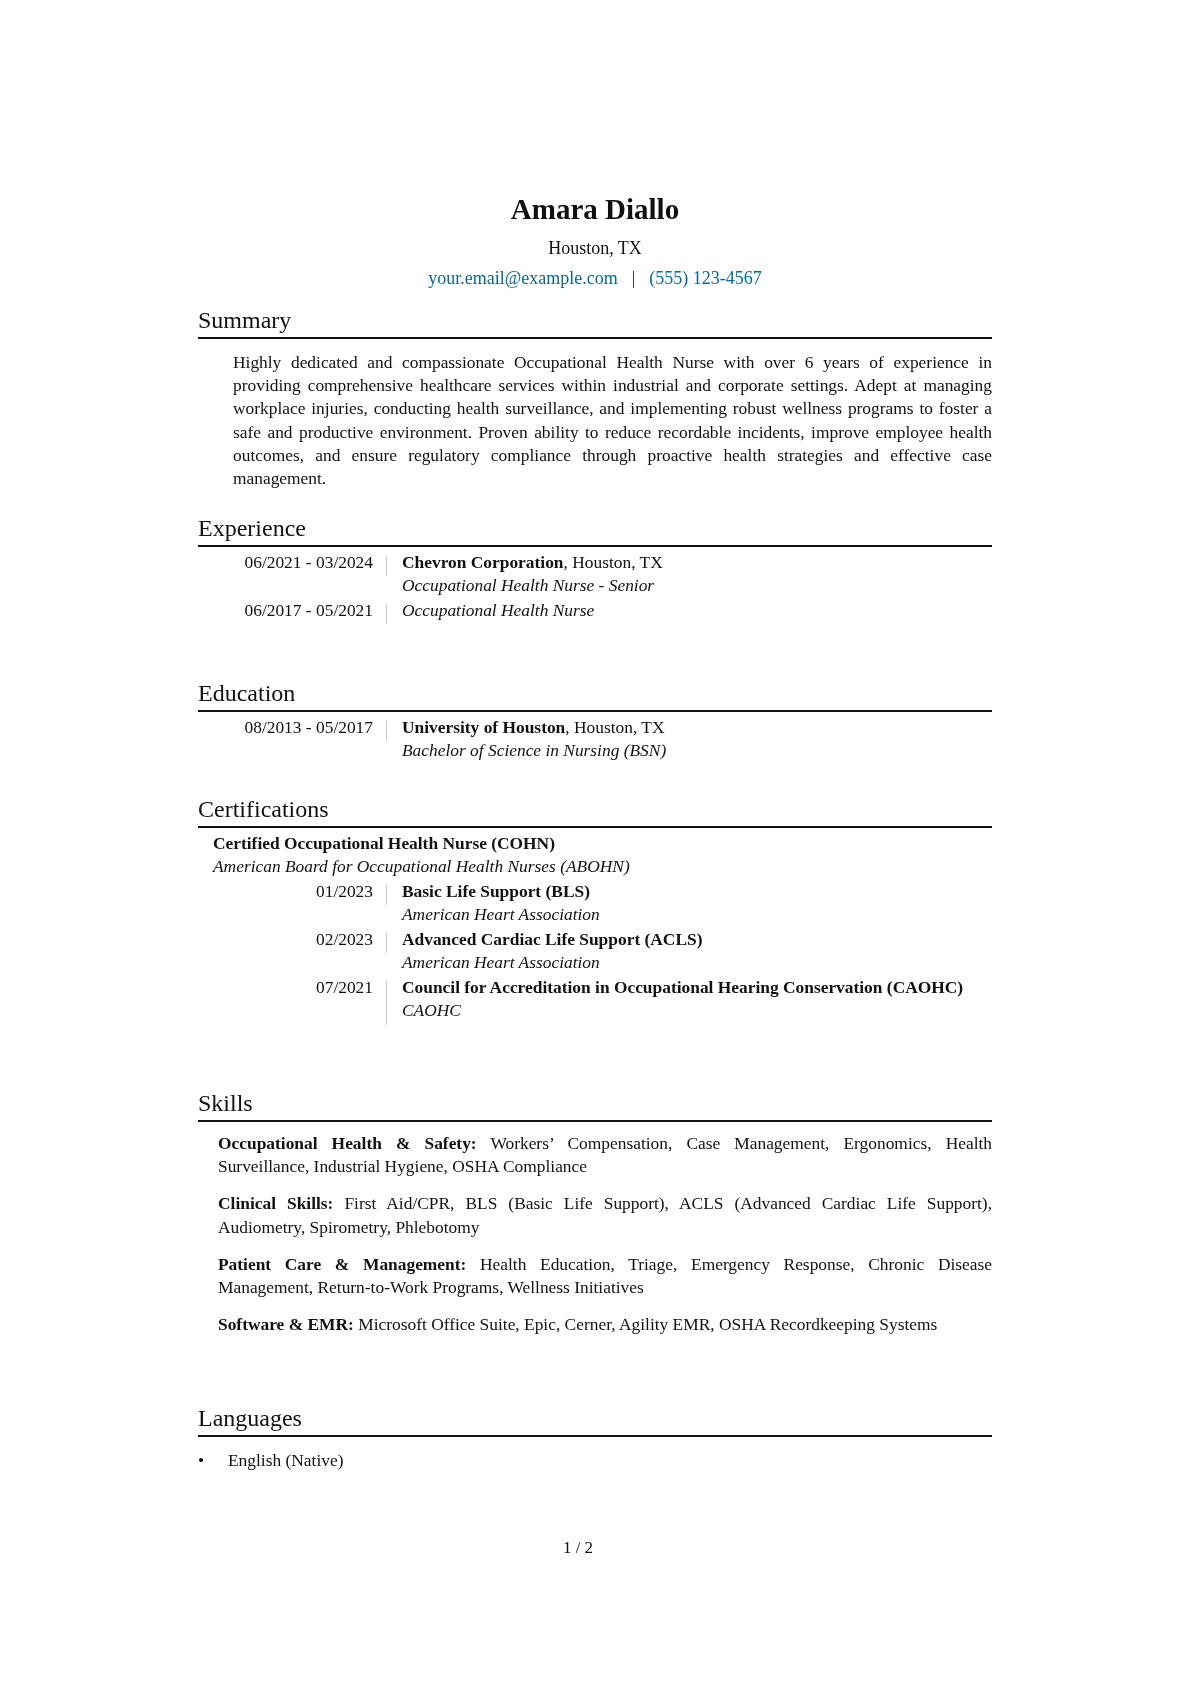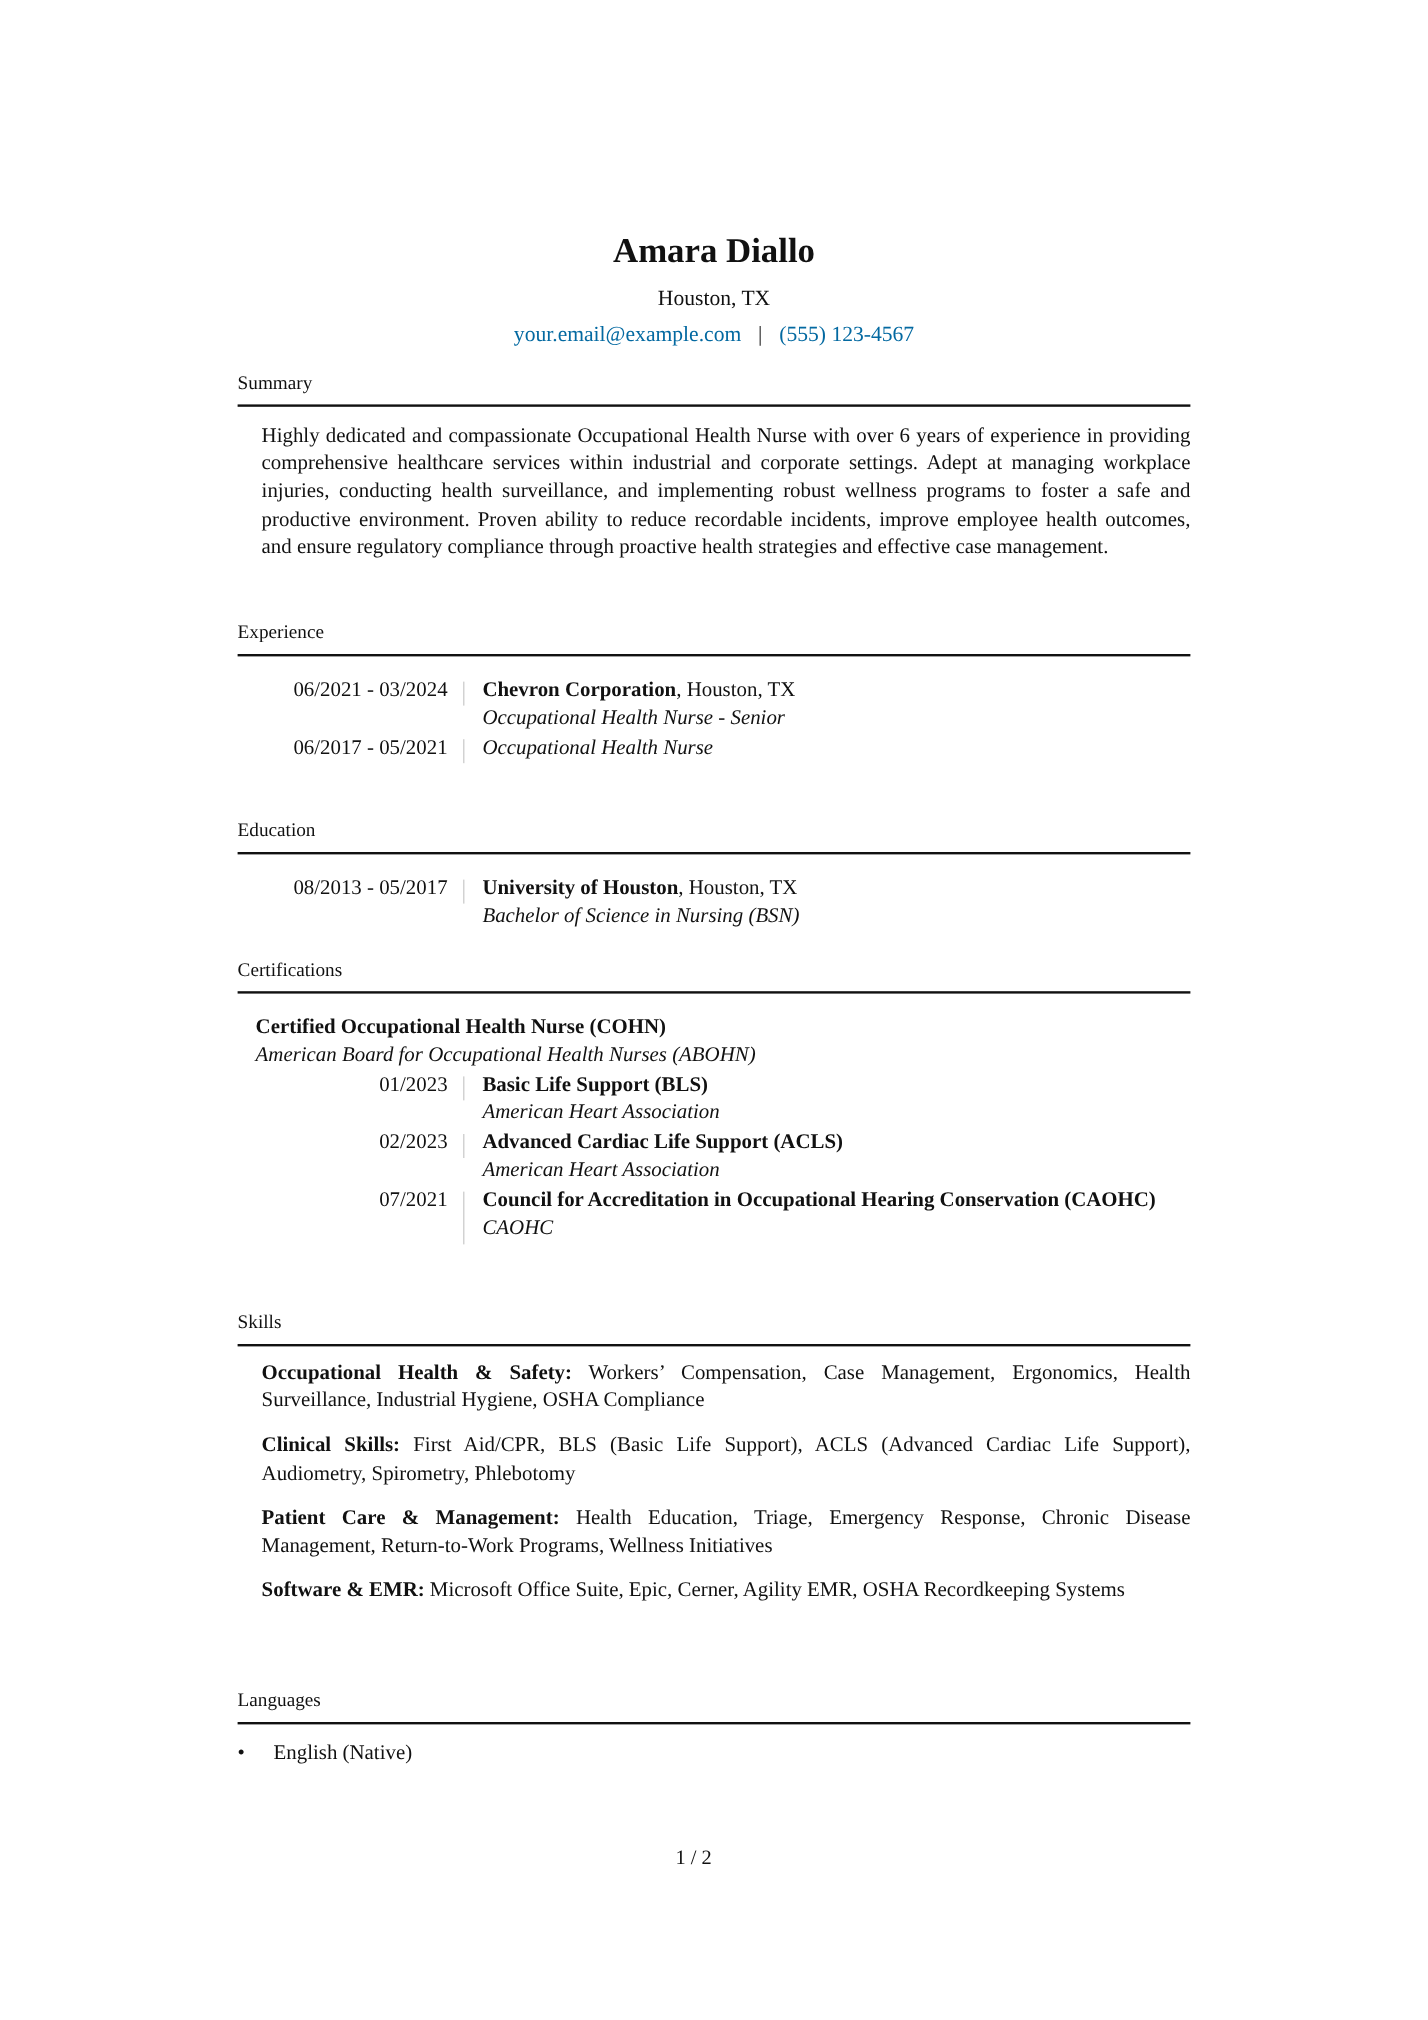--- a/index.html
+++ b/index.html
@@ -12,29 +12,29 @@
 
     .header { position: absolute; left: 0; top: 190px; width: 794px; text-align: center; }
     .name { font-size: 29px; line-height: 38px; font-weight: bold; margin: 0; }
     .location { font-size: 18px; line-height: 24px; margin-top: 8px; }
     .contact { font-size: 18px; line-height: 24px; margin-top: 6px; }
     .contact a { color: #0369a1; text-decoration: none; }
     .contact .sep { color: #222; margin: 0 14px; }
 
     .section { position: absolute; left: 0; width: 794px; }
     .section-title {
-      font-size: 16px; line-height: 28px; margin: 0; padding-bottom: 3px;
+      font-size: 24px; line-height: 28px; margin: 0; padding-bottom: 3px;
       border-bottom: 2px solid #111; font-weight: normal;
     }
 
     .summary-text {
-      margin: 12px 0 0 20px; font-size: 17.4px; line-height: 23.2px; text-align: justify;
+      margin: 12px 0 0 35px; font-size: 17.4px; line-height: 23.2px; text-align: justify;
     }
 
-    .entries { margin-top: 16px; }
+    .entries { margin-top: 4px; }
     .entry { display: flex; font-size: 17.4px; line-height: 23px; margin-bottom: 2px; }
     .entry .date {
       width: 175px; text-align: right; padding-right: 14px; flex: none;
       position: relative;
     }
     .entry .date::after {
       content: ""; position: absolute; right: 0; top: 5px; height: 20px;
       border-right: 1px solid #c8c8c8;
     }
     .entry.tall .date::after { height: 44px; }

